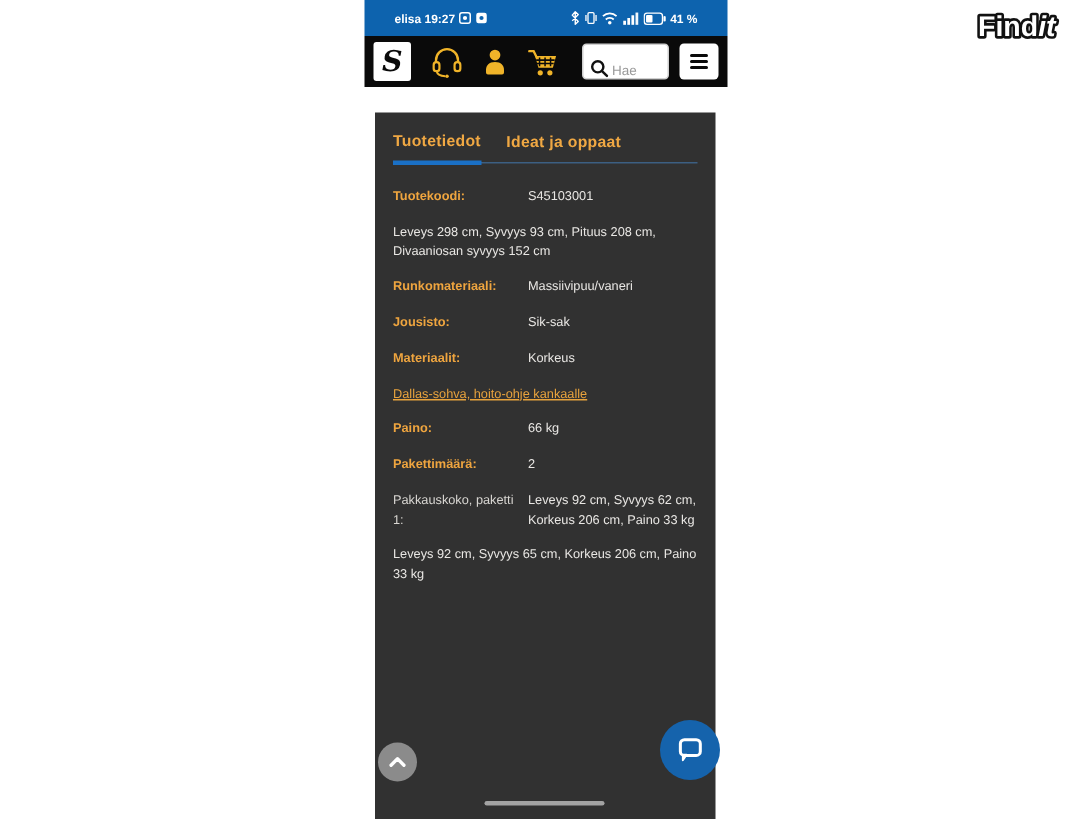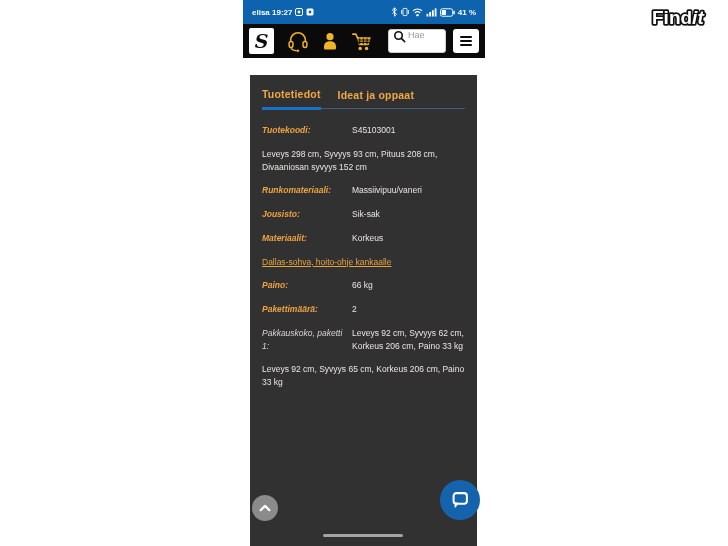--- a/index.html
+++ b/index.html
@@ -8,53 +8,53 @@
   .canvas { position:relative; width:728px; height:546px; background:#ffffff; overflow:hidden; margin:0 auto; }
 
   
   .findit { position:absolute; top:3px; right:4px; }
 
   
   .phone { position:absolute; left:243px; top:0; width:242px; height:546px; background:#ffffff; }
 
   
   .statusbar { height:24px; background:#0d63ae; color:#fff; display:flex; align-items:center;
-               justify-content:space-between; padding:0 9px; font-size:8px; font-weight:bold; }
+               justify-content:space-between; padding:0 20px; font-size:8px; font-weight:bold; }
   .sb-group { display:flex; align-items:center; gap:3px; }
   .sb-ico { display:block; }
 
   
   .appbar { height:34px; background:#0a0a0a; display:flex; align-items:center; padding:0 4px; }
   .logo-box { width:25px; height:26px; background:#fff; border-radius:2px; margin-left:2px;
               display:flex; align-items:center; justify-content:center;
               font-weight:bold; font-style:italic; font-size:19px; color:#0a0a0a; cursor:pointer;
               font-family:"DejaVu Serif", serif; }
   .hdr-ico { display:block; cursor:pointer; }
   .ico-headset { margin-left:13px; }
   .ico-person { margin-left:11px; }
   .ico-cart { margin-left:11px; }
   .searchbox { margin-left:auto; width:58px; height:24px; background:#fff; border:1px solid #cfcfcf;
-               border-radius:3px; display:flex; align-items:flex-start; padding:0 4px; gap:2px; }
+               border-radius:3px; display:flex; align-items:flex-end; padding:0 4px; gap:2px; }
   .searchbox input { border:none; outline:none; width:30px; font-size:9px; color:#333;
                      font-family:"Liberation Sans", sans-serif; background:transparent; }
   .searchbox input::placeholder { color:#9a9a9a; }
   .menu-btn { width:26px; height:24px; background:#fff; border-radius:3px; margin-left:7px; margin-right:2px;
               display:flex; flex-direction:column; align-items:center; justify-content:center; gap:2px; cursor:pointer; }
   .menu-btn .bar { width:12px; height:2px; background:#0a0a0a; border-radius:1px; }
 
   
   .panel { position:absolute; left:7px; top:75px; width:227px; height:489px;
            background:#313131; padding:13px 12px 10px 12px; overflow:hidden; }
   .tabs { display:flex; gap:17px; align-items:flex-end; border-bottom:1px solid #3c5f82; }
   .tab { font-size:10.5px; font-weight:bold; color:#f0a843; padding-bottom:7px; cursor:pointer; letter-spacing:.2px; }
   .tab.active { border-bottom:3px solid #1a70c6; margin-bottom:-2px; }
 
   .rows { margin-top:15px; }
   .row { display:flex; margin-bottom:11px; font-size:8.5px; line-height:1.5; }
-  .row .lbl { width:86px; flex-shrink:0; margin-right:4px;font-style:italic; }
+  .row .lbl { width:86px; flex-shrink:0; margin-right:4px; }
   .lbl.accent { color:#efa53f; font-weight:bold; }
   .lbl.plain { color:#d8d6d2; font-weight:normal; }
   .row .val { flex:1; color:#e9e7e4; }
   .row .val a { color:#e8a33d; text-decoration:underline; cursor:pointer; }
 
   
   .fab-top { position:absolute; left:9px; top:495px; width:26px; height:26px; border-radius:50%;
              background:#8b8b8b; display:flex; align-items:center; justify-content:center; cursor:pointer; }
   .fab-chat { position:absolute; left:197px; top:480px; width:40px; height:40px; border-radius:50%;
               background:#1563ac; display:flex; align-items:center; justify-content:center; cursor:pointer; }

